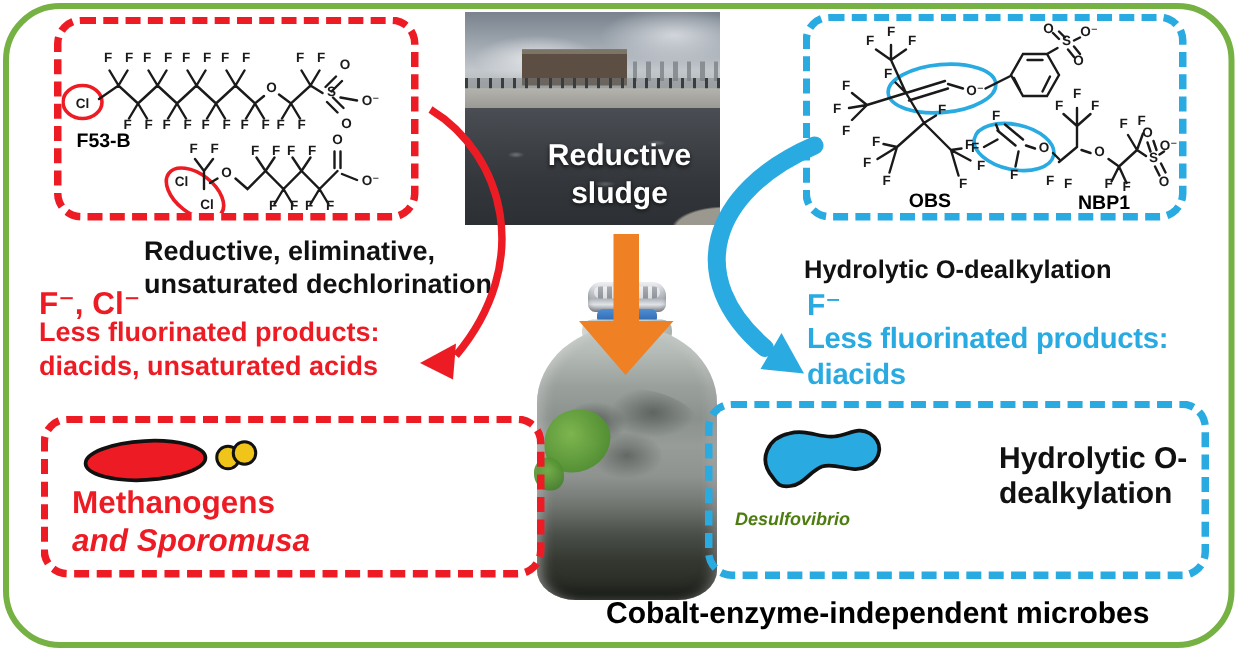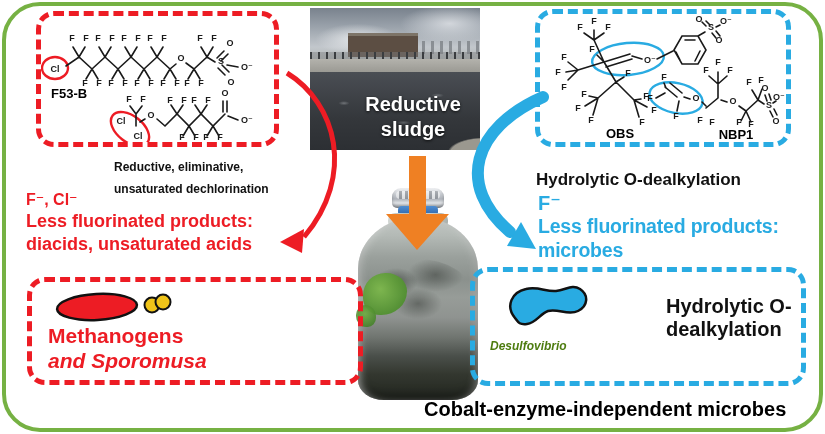--- a/index.html
+++ b/index.html
@@ -35,35 +35,35 @@
        background:radial-gradient(8px 3px at 20% 40%, rgba(210,214,218,.35), transparent 70%),
                   radial-gradient(10px 3px at 55% 65%, rgba(210,214,218,.28), transparent 70%),
                   radial-gradient(9px 3px at 75% 30%, rgba(210,214,218,.3), transparent 70%),
                   radial-gradient(60px 26px at 102% 104%, #9b988f 55%, transparent 60%),
                   linear-gradient(180deg,#4a4e54,#34373b 60%,#2c2f33);}
   .photo-caption{position:absolute;left:338px;top:92px;width:150px;text-align:center;z-index:2;
        color:#fff;font-weight:bold;font-size:20px;line-height:25px;text-shadow:0 1px 3px rgba(0,0,0,.8);}
 
   
   .txt{position:absolute;font-weight:bold;z-index:3;}
-  .reaction-left{left:114px;top:156px;font-size:12px;line-height:22px;color:#111;}
-  .ions-left{left:26px;top:190px;font-size:16px;color:#ed1c24;}
+  .reaction-left{left:96px;top:156px;font-size:18px;line-height:22px;color:#111;}
+  .ions-left{left:26px;top:190px;font-size:21px;color:#ed1c24;}
   .products-left{left:26px;top:210px;font-size:18px;line-height:22.5px;color:#ed1c24;}
   .reaction-right{left:504px;top:170px;font-size:17px;color:#111;margin-left:32px;}
   .ions-right{left:538px;top:191px;font-size:20px;color:#29abe2;}
   .products-right{left:538px;top:214px;font-size:19.5px;line-height:24px;color:#29abe2;letter-spacing:-.2px;}
 
   
   .microbe-name-left{left:48px;top:324px;font-size:21px;color:#ed1c24;z-index:3;}
   .microbe-name-left div:last-child{font-style:italic;margin-top:1px;}
   .process-left{left:212px;top:288px;font-size:19.5px;line-height:23.5px;color:#111;letter-spacing:-.3px;z-index:3;}
   .microbe-name-right{left:490px;top:339px;font-size:12px;font-style:italic;color:#4d7c0f;z-index:3;}
   .process-right{left:642px;top:295px;font-size:20px;line-height:23px;color:#111;z-index:3;margin-left:24px;}
   .caption-left{left:30px;top:395px;font-size:20px;color:#000;z-index:3;}
-  .caption-right{left:424px;top:398px;font-size:20px;color:#000;z-index:3;}
+  .caption-right{left:404px;top:398px;font-size:20px;color:#000;z-index:3;}
 
   
   .bottle{position:absolute;left:358px;top:186px;width:120px;height:214px;z-index:2;}
   .cap{position:absolute;left:34px;top:2px;width:52px;height:20px;border-radius:9px 9px 5px 5px;
        background:linear-gradient(180deg,#f1f2f4,#c3c7cd 35%,#aeb2b9 55%,#e0e3e6 75%,#9aa0a7);
        box-shadow:inset 0 -2px 3px rgba(0,0,0,.25);}
   .cap-ridges{position:absolute;left:38px;top:5px;width:44px;height:8px;border-radius:4px;
        background:repeating-linear-gradient(90deg,rgba(255,255,255,.55) 0 3px,rgba(96,101,108,.4) 3px 6px);}
   .cap-band{position:absolute;left:40px;top:20px;width:40px;height:10px;border-radius:4px;
        background:linear-gradient(180deg,#4e8ed2,#2b62a8);}
@@ -225,21 +225,21 @@
   <div class="txt ions-left">F⁻, Cl⁻</div>
   <div class="txt products-left">
     <div>Less fluorinated products:</div>
     <div>diacids, unsaturated acids</div>
   </div>
 
   <div class="txt reaction-right">Hydrolytic O-dealkylation</div>
   <div class="txt ions-right">F⁻</div>
   <div class="txt products-right">
     <div>Less fluorinated products:</div>
-    <div>microbes</div>
+    <div>diacids</div>
   </div>
 
   <div class="bottle">
     <div class="cap"></div>
     <div class="cap-ridges"></div>
     <div class="cap-band"></div>
     <div class="bottle-neck"></div>
     <div class="bottle-body">
       <div class="murk"></div>
       <div class="moss"></div>

